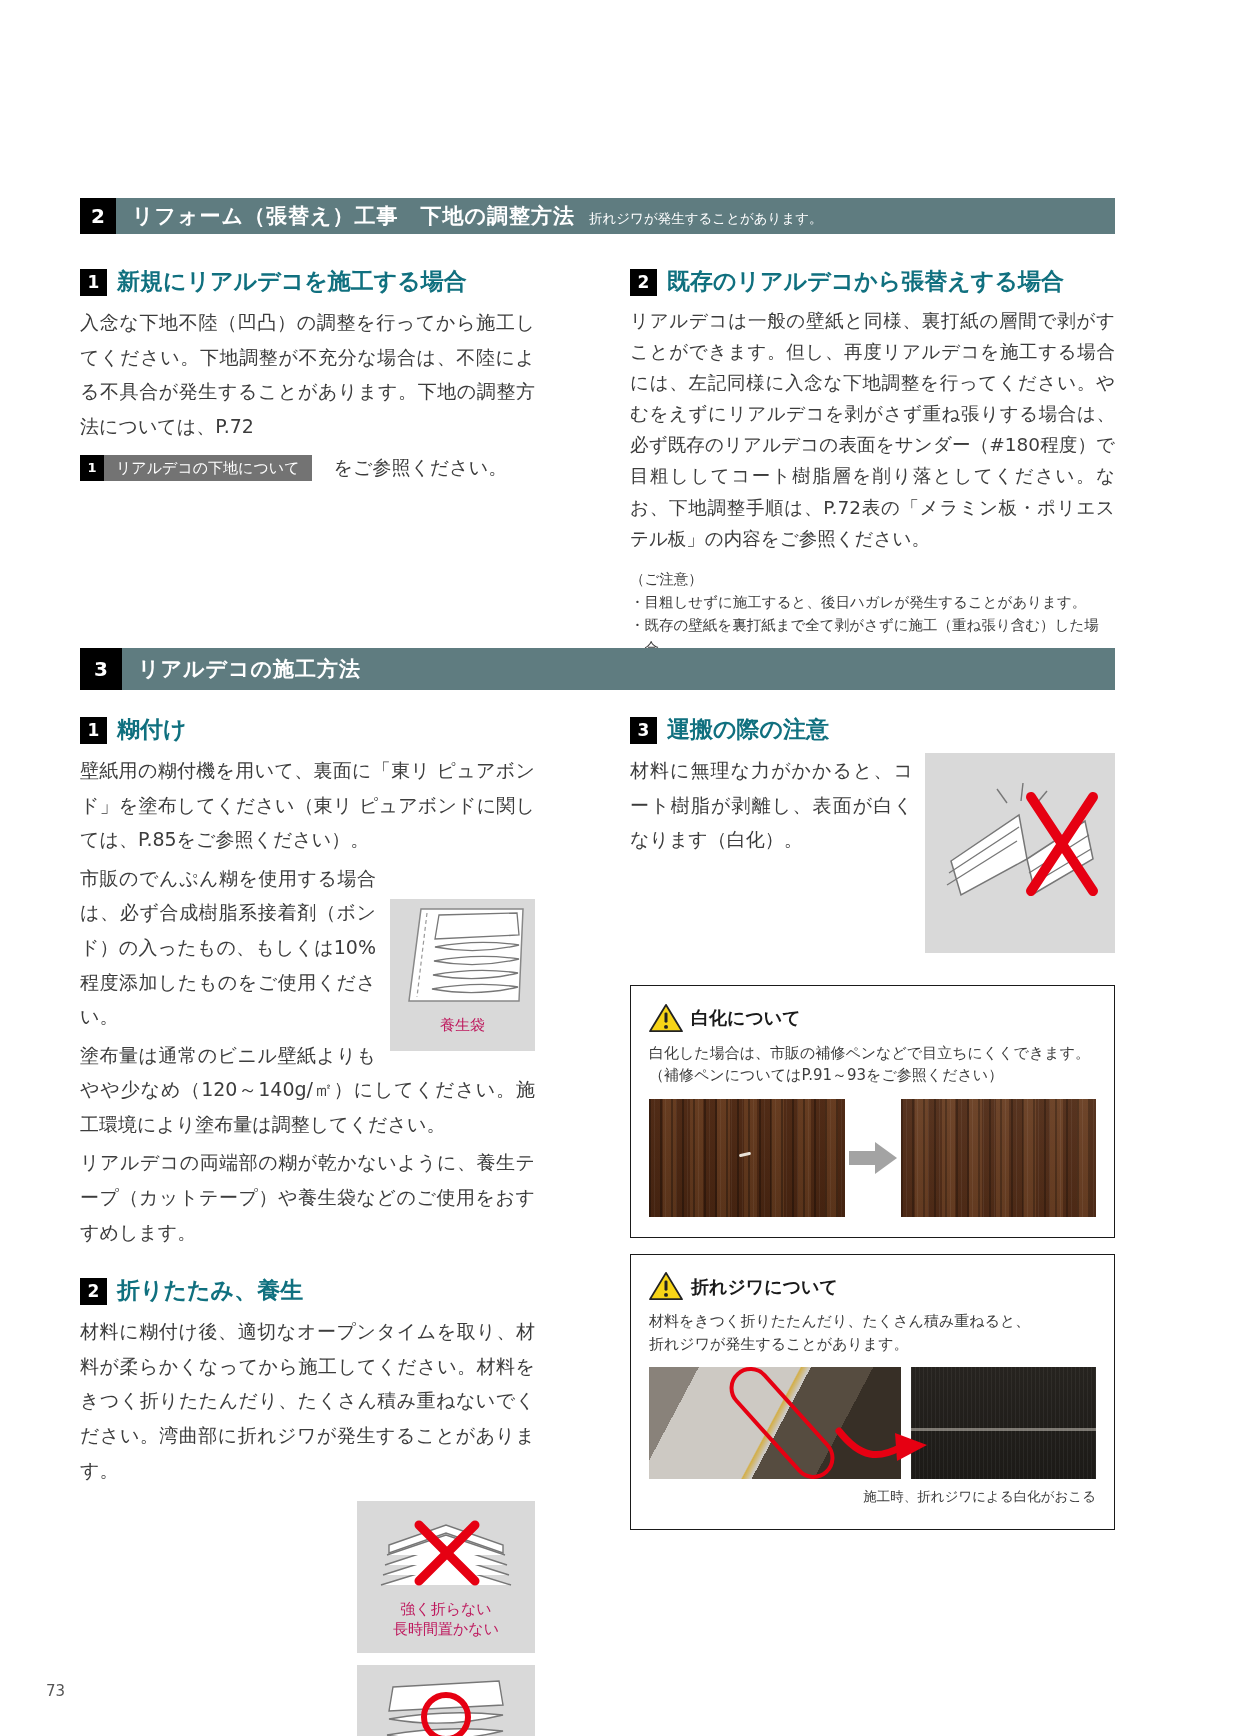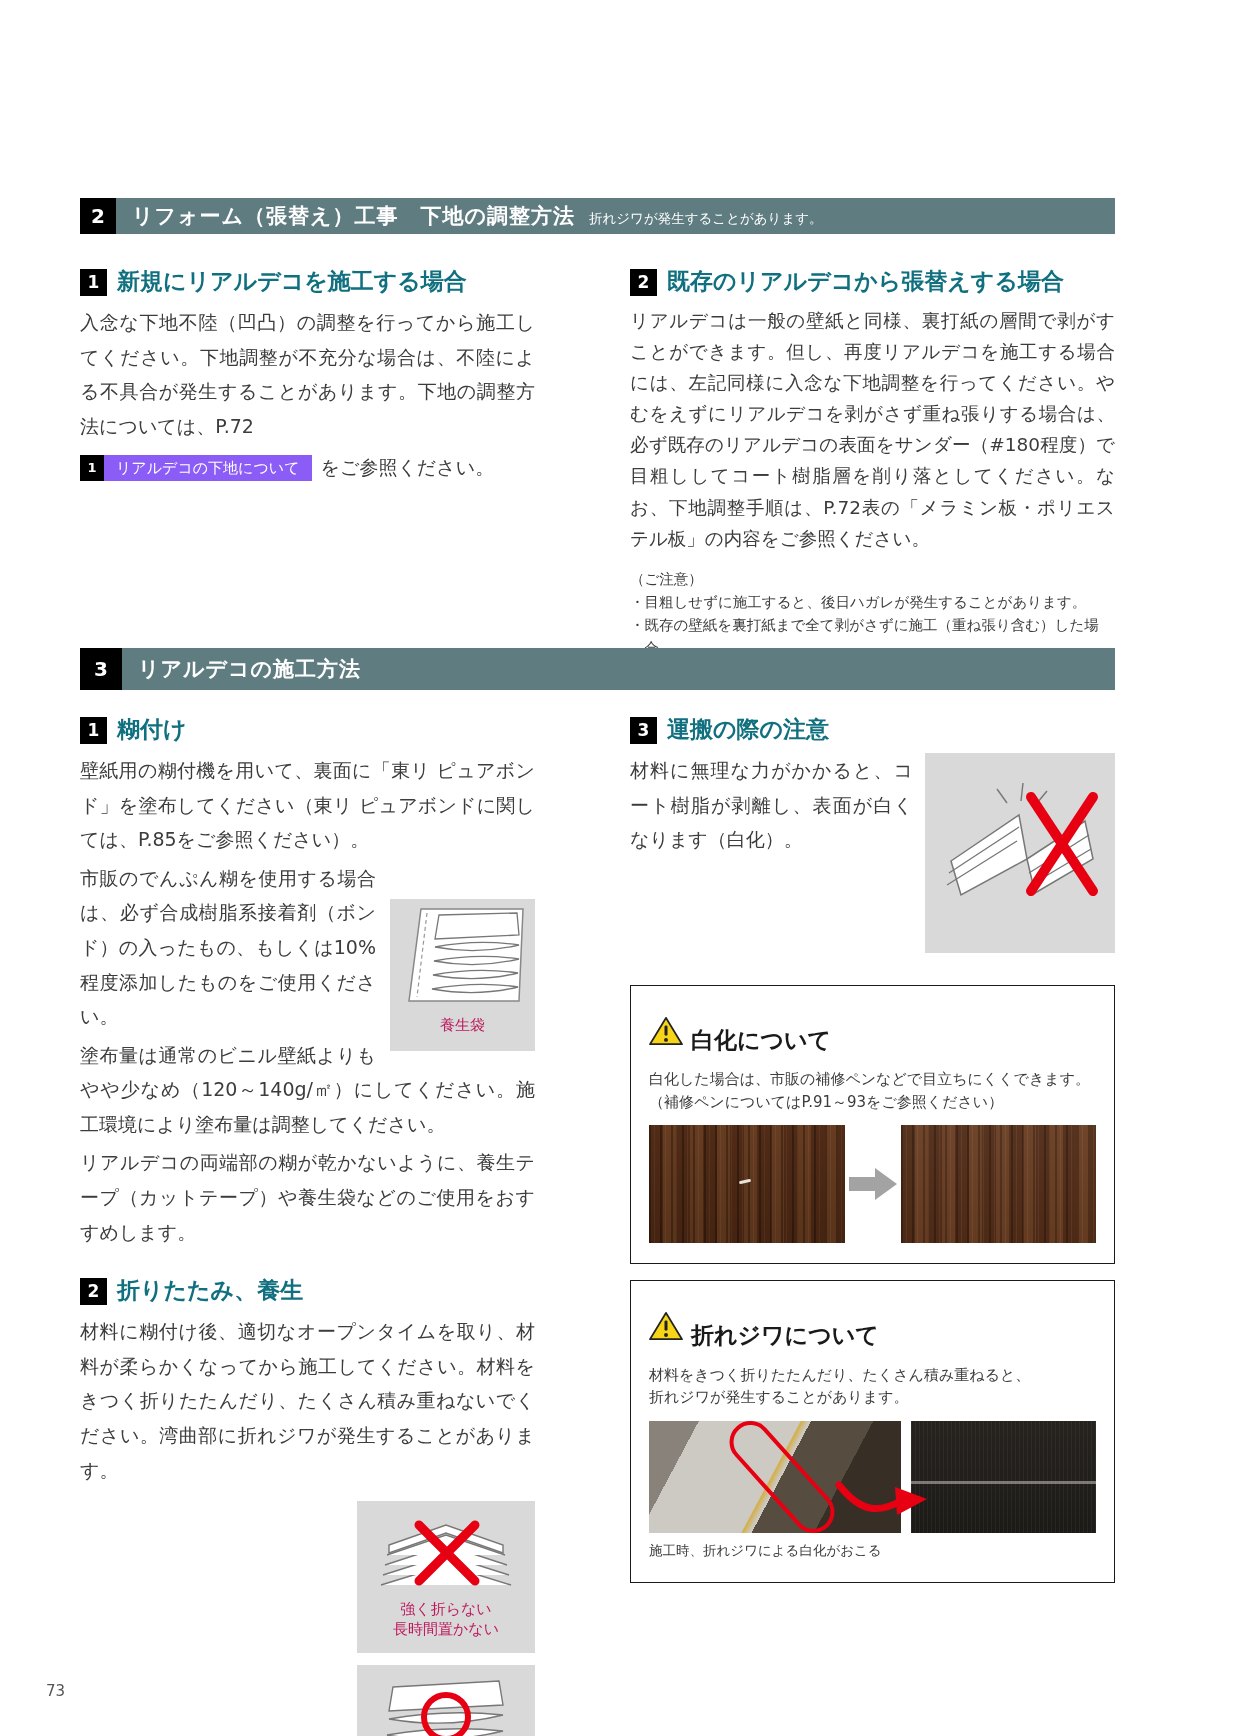--- a/index.html
+++ b/index.html
@@ -44,42 +44,42 @@
   .body-p{font-size:19px;line-height:1.82;text-align:justify;margin:4px 0 0 0;}
   .body-p-sm{font-size:18.5px;line-height:1.68;text-align:justify;margin:4px 0 0 0;}
   .caution{font-size:14.5px;line-height:1.6;margin-top:14px;}
   .caution .hang{padding-left:1em;text-indent:-1em;}
   .caution .indent2{padding-left:1em;}
 
   
   .ref-row{margin-top:8px;font-size:19px;display:flex;align-items:center;}
   .ref-num{background:#000;color:#fff;font-weight:bold;font-size:13px;
     width:24px;height:26px;display:flex;align-items:center;justify-content:center;flex:none;}
-  .ref-label{background:#8b5cf6;color:#fff;font-size:15px;height:26px;line-height:26px;
-    padding:0 12px;margin-right:9px;flex:none;}
+  .ref-label{background:#737373;color:#fff;font-size:15px;height:26px;line-height:26px;
+    padding:0 12px;margin-right:22px;flex:none;}
 
   
   .illus-box{background:#d9d9d9;text-align:center;position:relative;overflow:hidden;}
   .illus-caption{font-size:15px;color:#be185d;line-height:1.35;}
   .float-r{float:right;}
 
   .yojo-box{width:145px;height:152px;margin:38px 0 8px 14px;padding-top:4px;box-sizing:border-box;}
   .fold-illus-col{width:178px;float:right;margin-left:12px;}
   .fold-illus-col .illus-box{width:178px;box-sizing:border-box;padding-top:6px;}
   .fold-box1{height:152px;margin-bottom:12px;}
   .fold-box2{height:168px;}
   .transport-box{width:190px;height:200px;margin:0 0 8px 12px;box-sizing:border-box;padding-top:10px;}
 
   
   .warn-box{border:1.5px solid #1a1a1a;background:#fff;padding:16px 18px 20px 18px;box-sizing:border-box;width:485px;}
   .warn-box.first{margin-top:24px;}
   .warn-box.second{margin-top:16px;}
   .warn-title-row{display:flex;align-items:center;margin-bottom:8px;}
   .warn-icon{width:34px;height:30px;margin-right:8px;flex:none;}
-  .warn-title{font-size:23px;font-weight:bold;color:#1a1a1a;margin-top:18px;}
+  .warn-title{font-size:18px;font-weight:bold;color:#1a1a1a;}
   .warn-text{font-size:15px;line-height:1.5;color:#3c3c3c;}
 
   .swatch-row{display:flex;align-items:center;margin-top:12px;}
   .wood-swatch{height:118px;flex:1;position:relative;
     background:
       repeating-linear-gradient(90deg, rgba(0,0,0,.30) 0 2px, rgba(0,0,0,0) 2px 5px, rgba(255,255,255,.05) 5px 6px, rgba(0,0,0,0) 6px 11px),
       repeating-linear-gradient(90deg, rgba(55,20,5,.35) 0 14px, rgba(125,72,36,.28) 14px 27px),
       linear-gradient(#5e3820, #4b2b16);
   }
   .wood-swatch.after{
@@ -101,21 +101,21 @@
     position:absolute;left:112px;top:-12px;width:34px;height:128px;
     border:4px solid #e60012;border-radius:22px;transform:rotate(-42deg);
   }
   .crease-photo-right{flex:1;height:112px;margin-left:10px;position:relative;
     background:
       repeating-linear-gradient(90deg, rgba(255,255,255,.05) 0 1px, rgba(0,0,0,0) 1px 4px),
       linear-gradient(#26231f,#1c1a17);
   }
   .whitening-line{position:absolute;left:0;top:54%;width:100%;height:3px;background:rgba(200,195,185,.55);}
   .red-arrow-svg{position:absolute;left:186px;top:58px;width:96px;height:44px;}
-  .photo-caption{font-size:13.5px;color:#3c3c3c;margin-top:6px;}
+  .photo-caption{font-size:13.5px;color:#3c3c3c;text-align:right;margin-top:6px;}
 
   .page-num{left:46px;top:1682px;font-size:15px;color:#555;}
 
   .clearfix::after{content:"";display:block;clear:both;}
   .h-fold{margin-top:26px;}
   svg{display:block;}
   .illus-svg{margin:0 auto;}
 </style>
 </head>
 <body>

